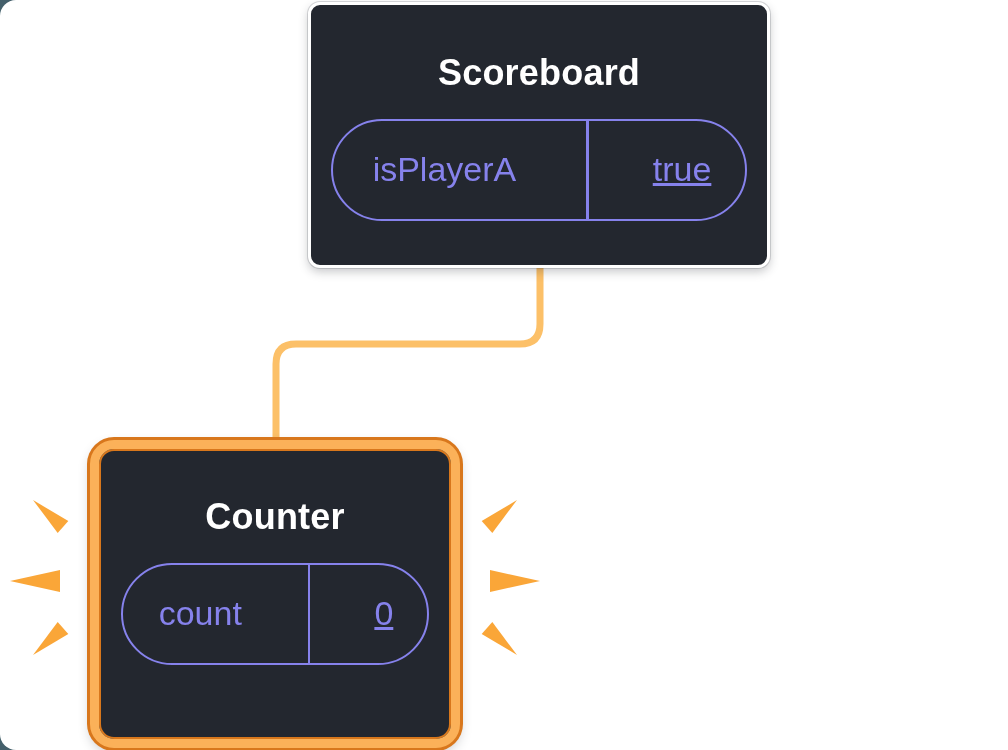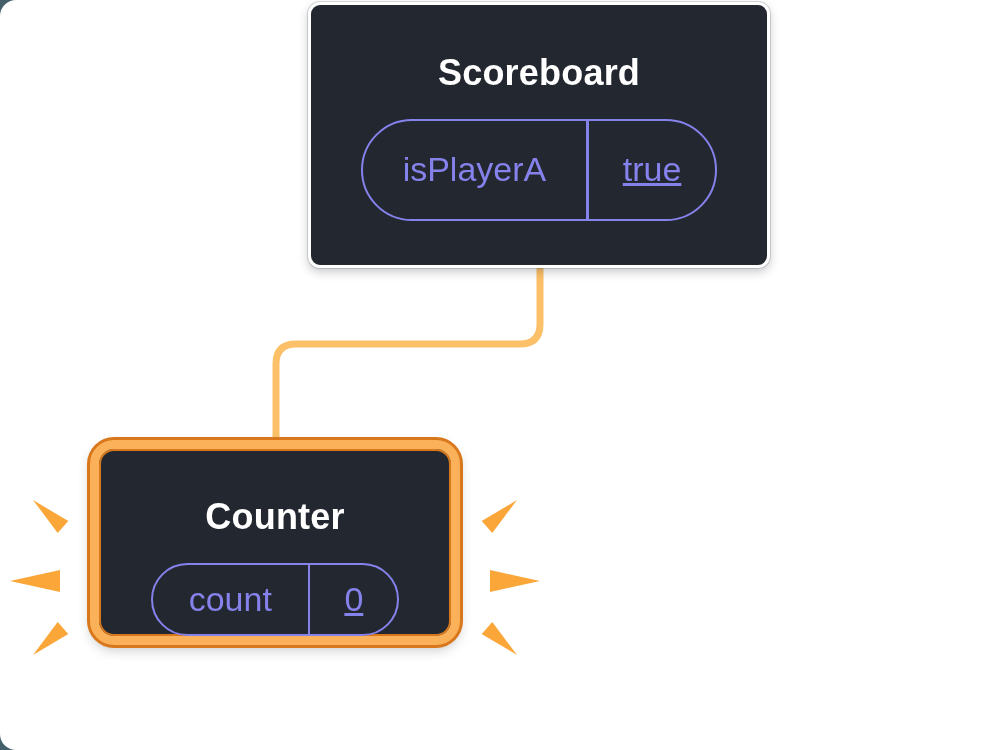--- a/index.html
+++ b/index.html
@@ -39,21 +39,21 @@
     height: 266px;
     border: 3px solid var(--box_border, #ffffff);
     border-radius: 12px;
     box-shadow: 0 0 0 1px rgba(50, 55, 65, 0.18), 0 4px 10px rgba(40, 44, 52, 0.25);
     padding-top: 48px;
   }
   .counter-box {
     left: 90px;
     top: 440px;
     width: 370px;
-    height: 205px;
+    height: 308px;
     border: 9px solid var(--highlight_border, #fbb159);
     border-radius: 24px;
     box-shadow:
       0 0 0 3px var(--highlight_edge, #d8771c),
       0 5px 12px rgba(40, 44, 52, 0.25),
       inset 0 0 0 2px var(--highlight_edge, #d8771c);
     padding-top: 48px;
   }
   .comp-title {
     color: var(--title_text, #ffffff);
@@ -65,20 +65,21 @@
   .state-pill {
     display: flex;
     align-items: stretch;
     height: 102px;
     margin-top: 26px;
     border: 2.5px solid var(--state_purple, #8682ec);
     border-radius: 999px;
     box-sizing: border-box;
     color: var(--state_purple, #8682ec);
     font-size: 34px;
+    gap: 30px;
   }
   .pill-name {
     display: flex;
     align-items: center;
     justify-content: center;
     padding: 0 40px;
   }
   .counter-box .pill-name { padding: 0 36px; }
   .pill-divider {
     width: 2.5px;

